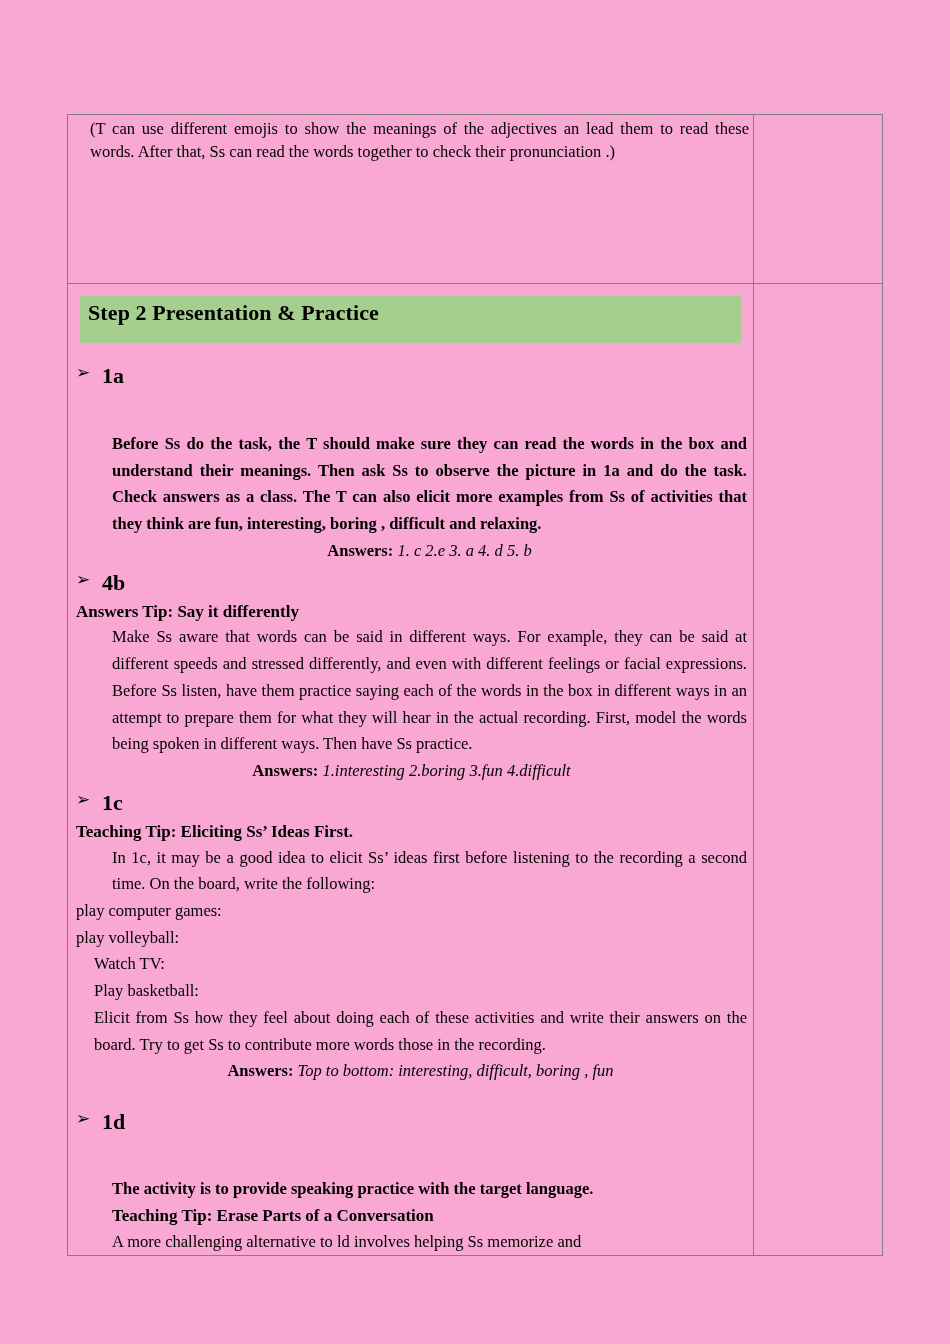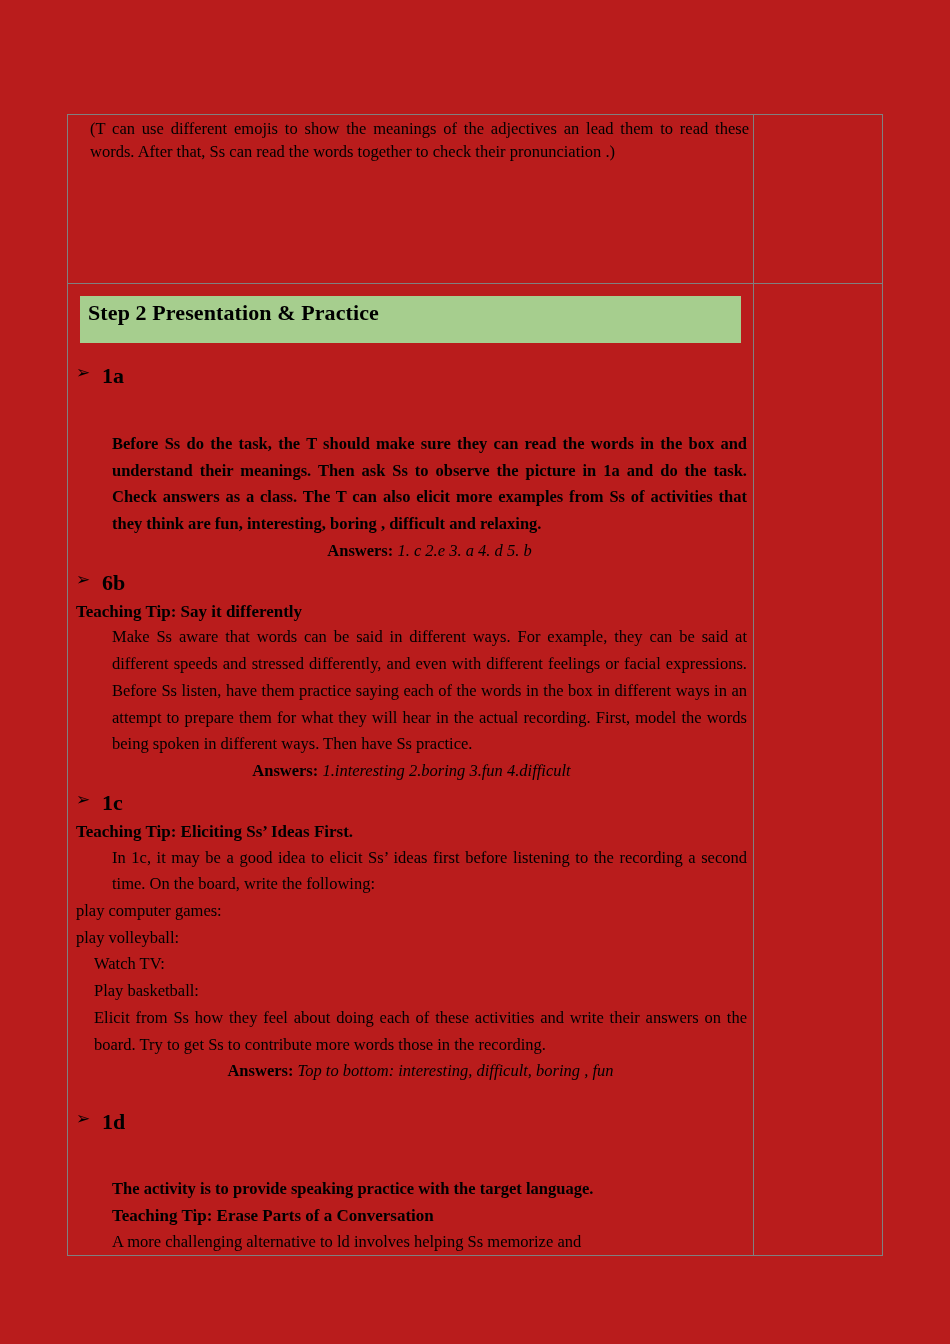--- a/index.html
+++ b/index.html
@@ -15,21 +15,21 @@
     position: relative;
     overflow: hidden;
   }
 
   .page {
     position: absolute;
     left: 0;
     top: 0;
     width: 950px;
     height: 1344px;
-    background: #b91c1c;
+    background: #f9a8d4;
   }
 
   
   .doc-table {
     position: absolute;
     left: 67px;
     top: 114px;
     width: 815px;
     border-collapse: collapse;
     table-layout: fixed;
@@ -172,24 +172,24 @@
 
             <p class="para bold indent-1">Before Ss do the task, the T should make sure they can read the words in the box and understand their meanings. Then ask Ss to observe the picture in 1a and do the task. Check answers as a class. The T can also elicit more examples from Ss of activities that they think are fun, interesting, boring , difficult and relaxing.</p>
 
             <p class="answers-line indent-1">
               <span class="answers-label">Answers:</span>
               <span class="answers-value">1.  c 2.e   3.  a   4.  d   5.  b</span>
             </p>
 
             <div class="bullet-row">
               <span class="bullet-glyph">➢</span>
-              <span class="bullet-label">6b</span>
-            </div>
-
-            <p class="tip-line indent-0">Teaching Tip: Say it differently</p>
+              <span class="bullet-label">4b</span>
+            </div>
+
+            <p class="tip-line indent-0">Answers Tip: Say it differently</p>
 
             <p class="para indent-1">Make Ss aware that words can be said in different ways. For example, they can be said at different speeds and stressed differently, and even with different feelings or facial expressions. Before Ss listen, have them practice saying each of the words in the box in different ways in an attempt to prepare them for what they will hear in the actual recording. First, model the words being spoken in different ways. Then have Ss practice.</p>
 
             <p class="answers-line indent-0">
               <span class="answers-label">Answers:</span>
               <span class="answers-value">1.interesting   2.boring   3.fun      4.difficult</span>
             </p>
 
             <div class="bullet-row">
               <span class="bullet-glyph">➢</span>

